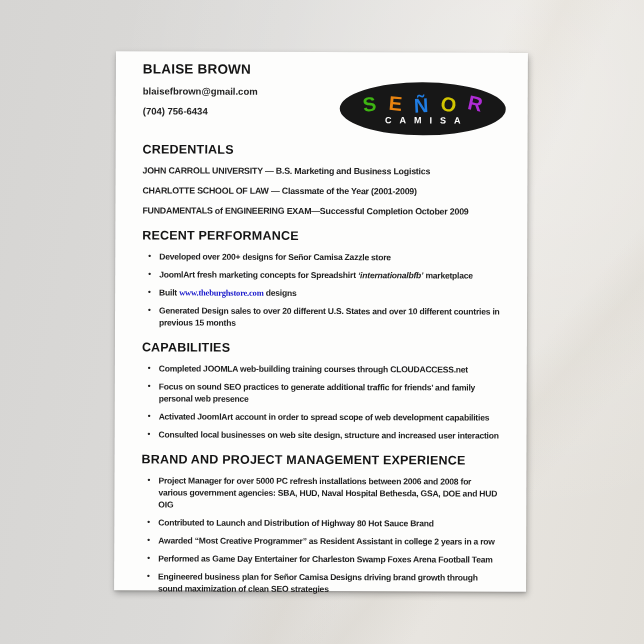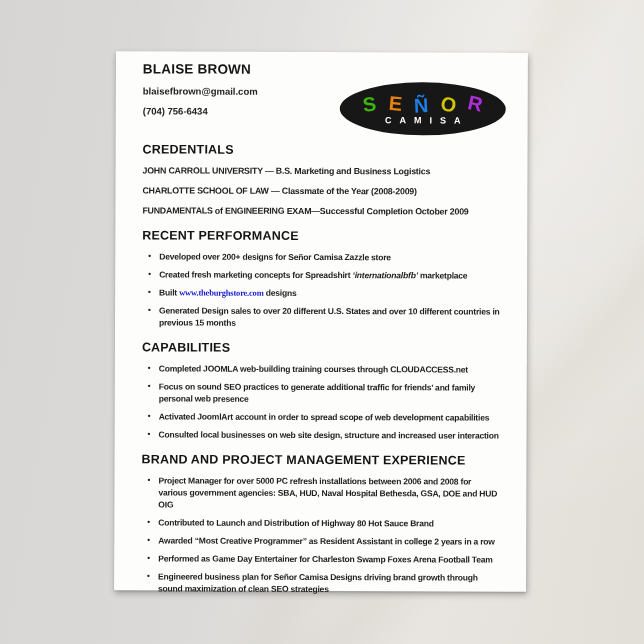--- a/index.html
+++ b/index.html
@@ -70,35 +70,35 @@
           <span class="logo-letter" style="color: rgb(176, 44, 214);">R</span>
         </div>
       <div class="logo-sub" style="color: rgb(255, 255, 255);">CAMISA</div>
     </div>
   </div>
   <div class="sections">
   <div class="section">
     <h2 class="sec-title">CREDENTIALS</h2>
     <div class="sec-items">
           <div class="line-item"><span class="txt"><span>JOHN CARROLL UNIVERSITY — B.S. Marketing and Business Logistics</span></span></div>
-          <div class="line-item"><span class="txt"><span>CHARLOTTE SCHOOL OF LAW — Classmate of the Year (2008-2009)</span></span></div>
+          <div class="line-item"><span class="txt"><span>CHARLOTTE SCHOOL OF LAW — Classmate of the Year (2001-2009)</span></span></div>
           <div class="line-item"><span class="txt"><span>FUNDAMENTALS of ENGINEERING EXAM—Successful Completion October 2009</span></span></div>
         </div>
   </div>
 
   <div class="section">
     <h2 class="sec-title">RECENT PERFORMANCE</h2>
     <div class="sec-items">
           <div class="bullet-item">
             <span class="dot">•</span>
             <span class="txt"><span>Developed over 200+ designs for Señor Camisa Zazzle store</span></span>
           </div>
           <div class="bullet-item">
             <span class="dot">•</span>
-            <span class="txt"><span>Created fresh marketing concepts for Spreadshirt </span><em>‘internationalbfb’</em><span> marketplace</span></span>
+            <span class="txt"><span>JoomlArt fresh marketing concepts for Spreadshirt </span><em>‘internationalbfb’</em><span> marketplace</span></span>
           </div>
           <div class="bullet-item">
             <span class="dot">•</span>
             <span class="txt"><span>Built </span><span class="link" style="color: rgb(26, 26, 204); font-family: Liberation Serif, serif;">www.theburghstore.com</span><span> designs</span></span>
           </div>
           <div class="bullet-item">
             <span class="dot">•</span>
             <span class="txt"><span>Generated Design sales to over 20 different U.S. States and over 10 different countries in previous 15 months</span></span>
           </div>
         </div>

